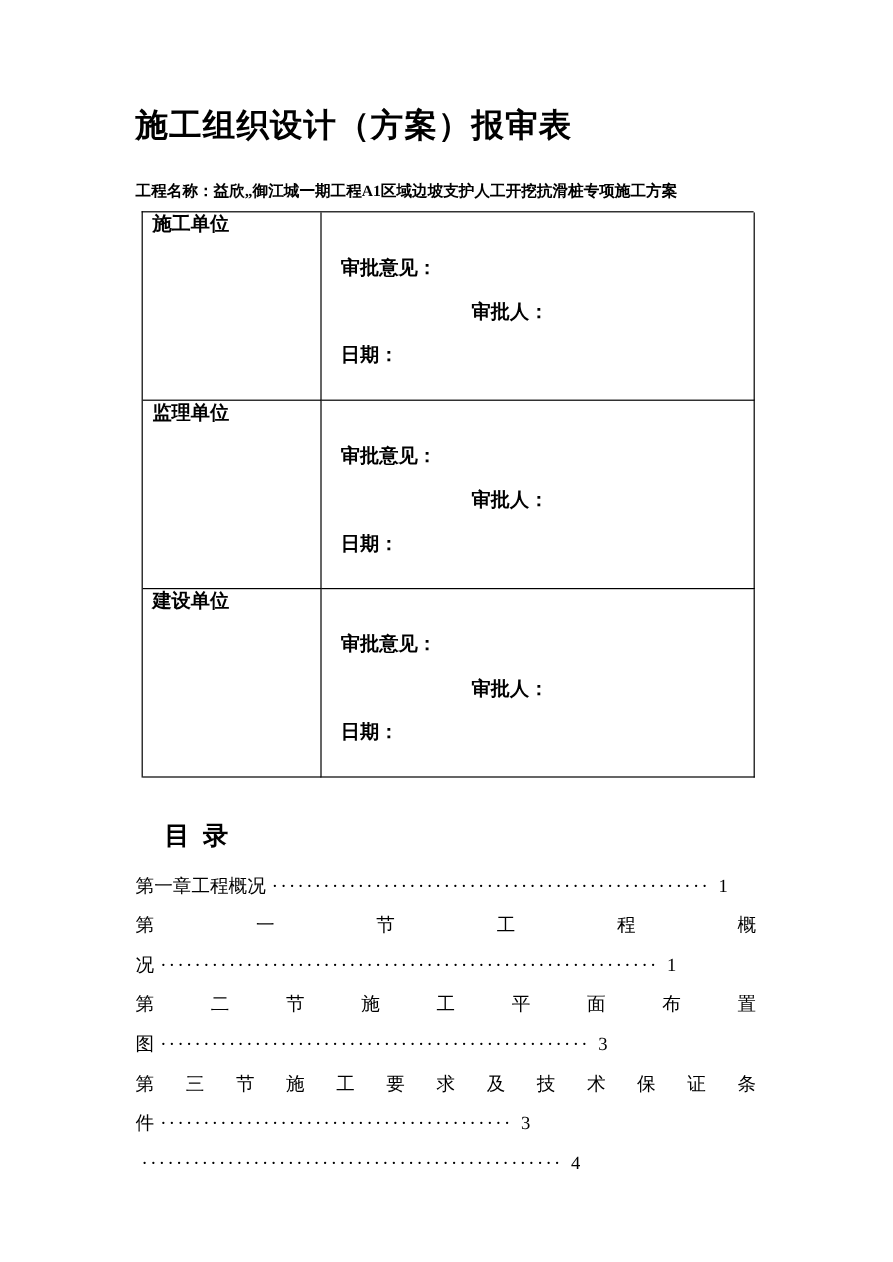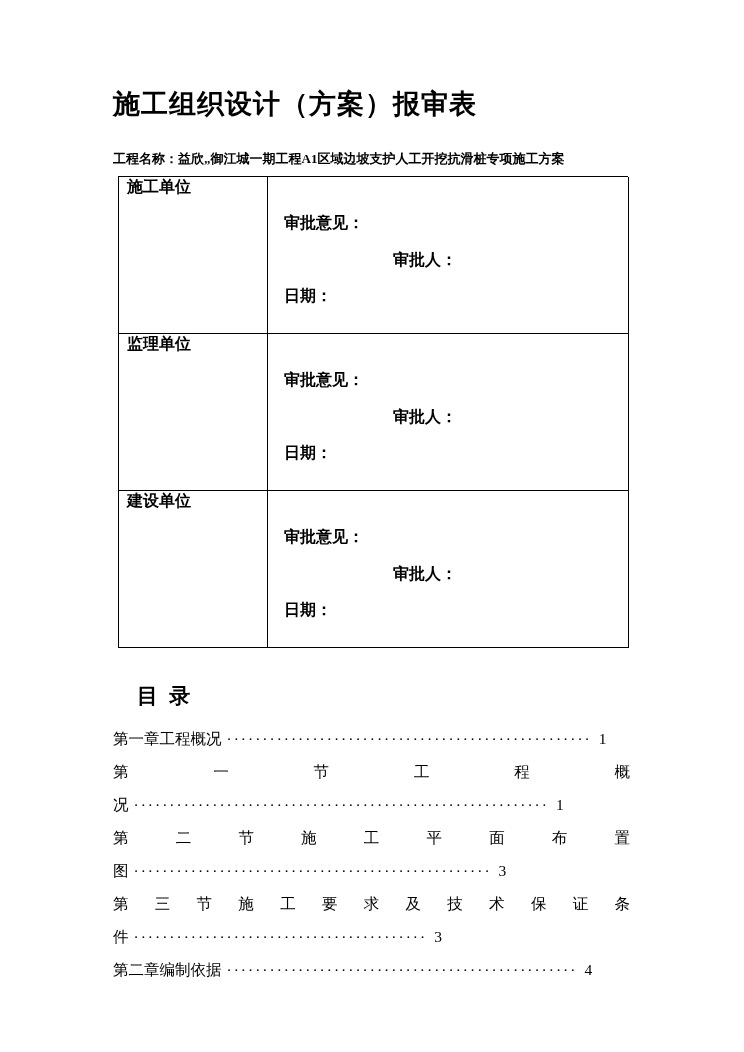--- a/index.html
+++ b/index.html
@@ -165,20 +165,19 @@
 
     <div class="toc-line justify">第 三 节 施 工 要 求 及 技 术 保 证 条</div>
 
     <div class="toc-line leader">
       <span class="toc-text">件</span>
       <span class="toc-dots">·········································</span>
       <span class="toc-page">3</span>
     </div>
 
     <div class="toc-line leader">
-      <span class="toc-text">第二章编制依据</span>
       <span class="toc-dots">·················································</span>
       <span class="toc-page">4</span>
     </div>
 
   </div>
 
 </div>
 
 </body></html>

